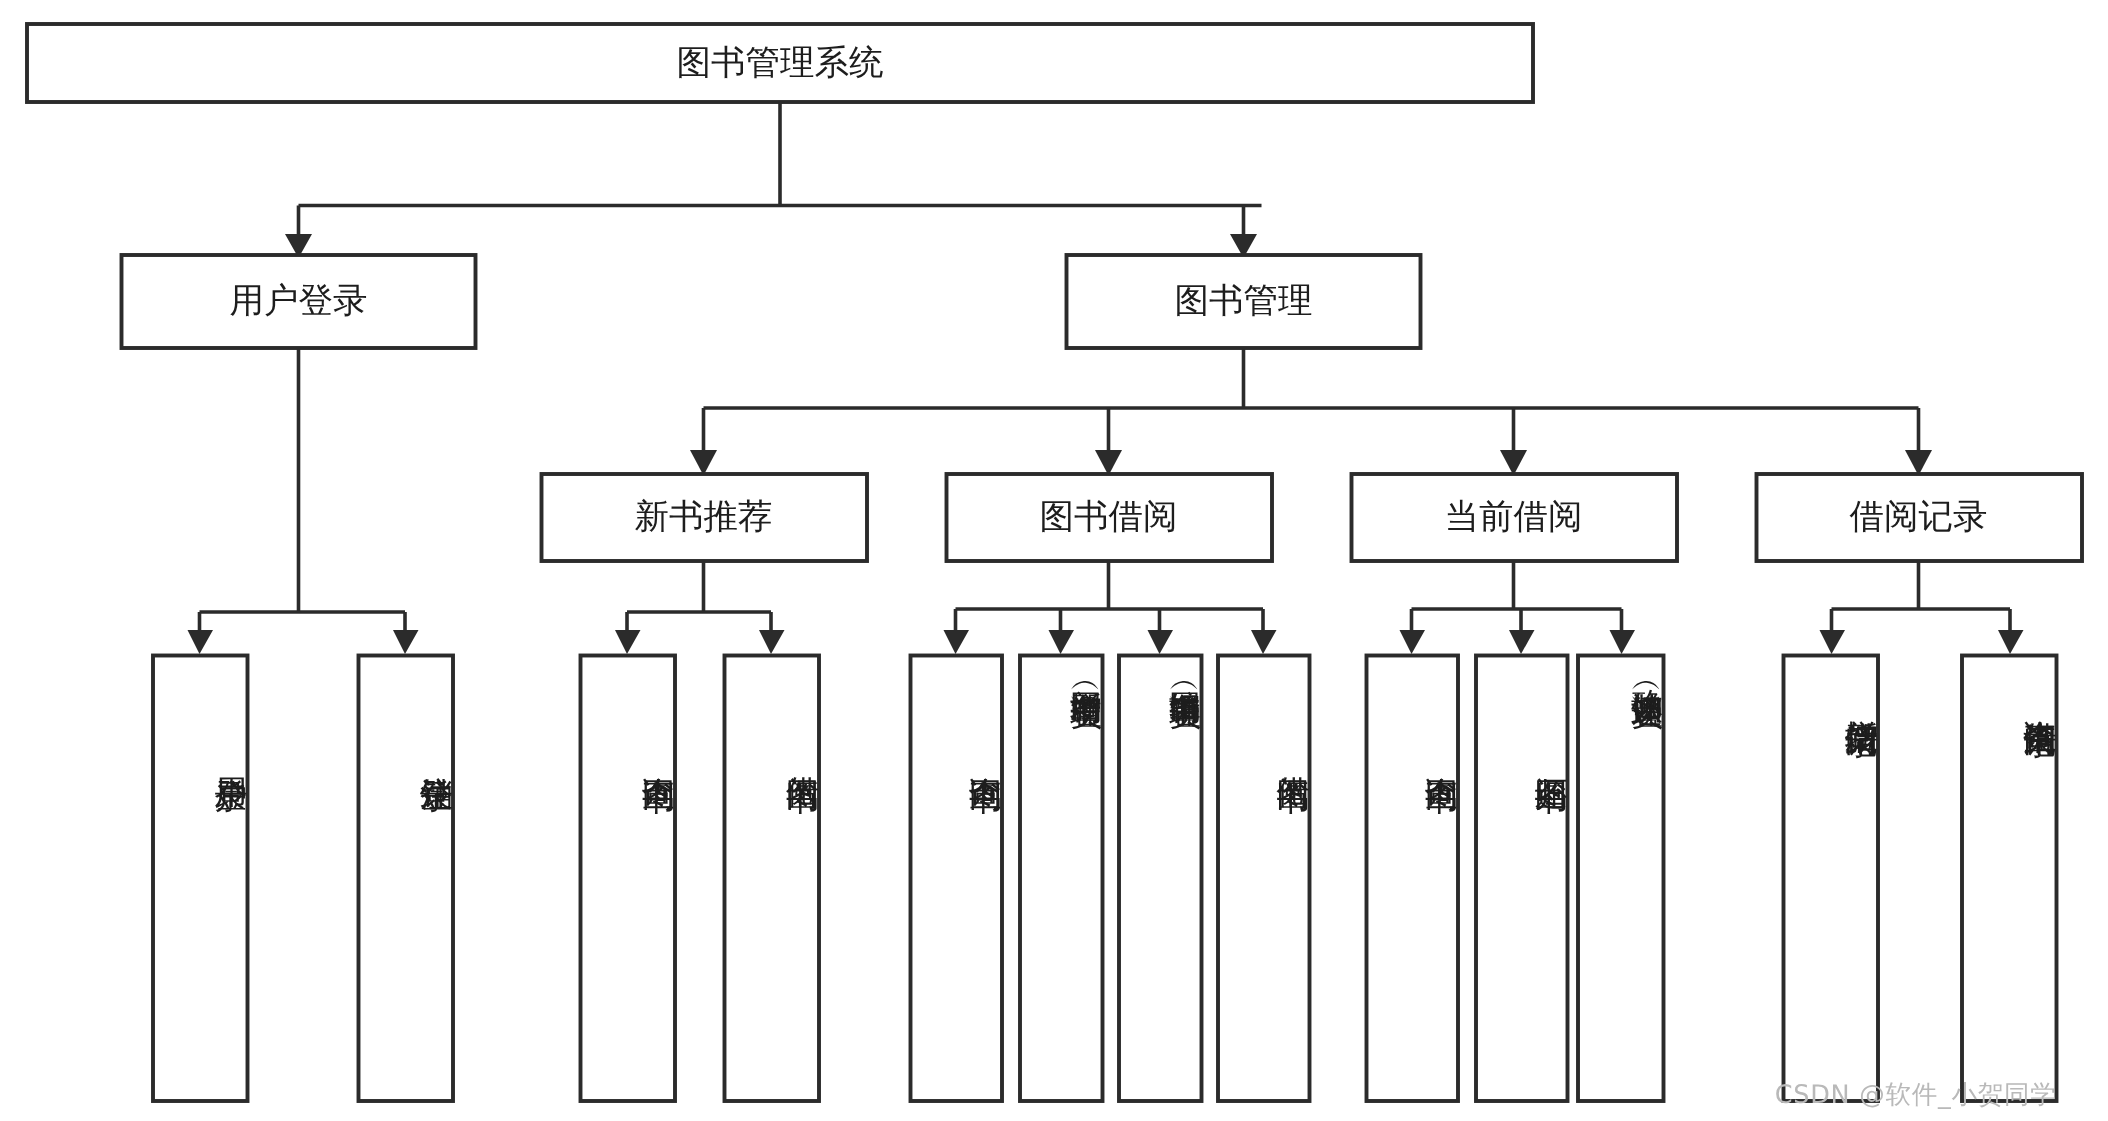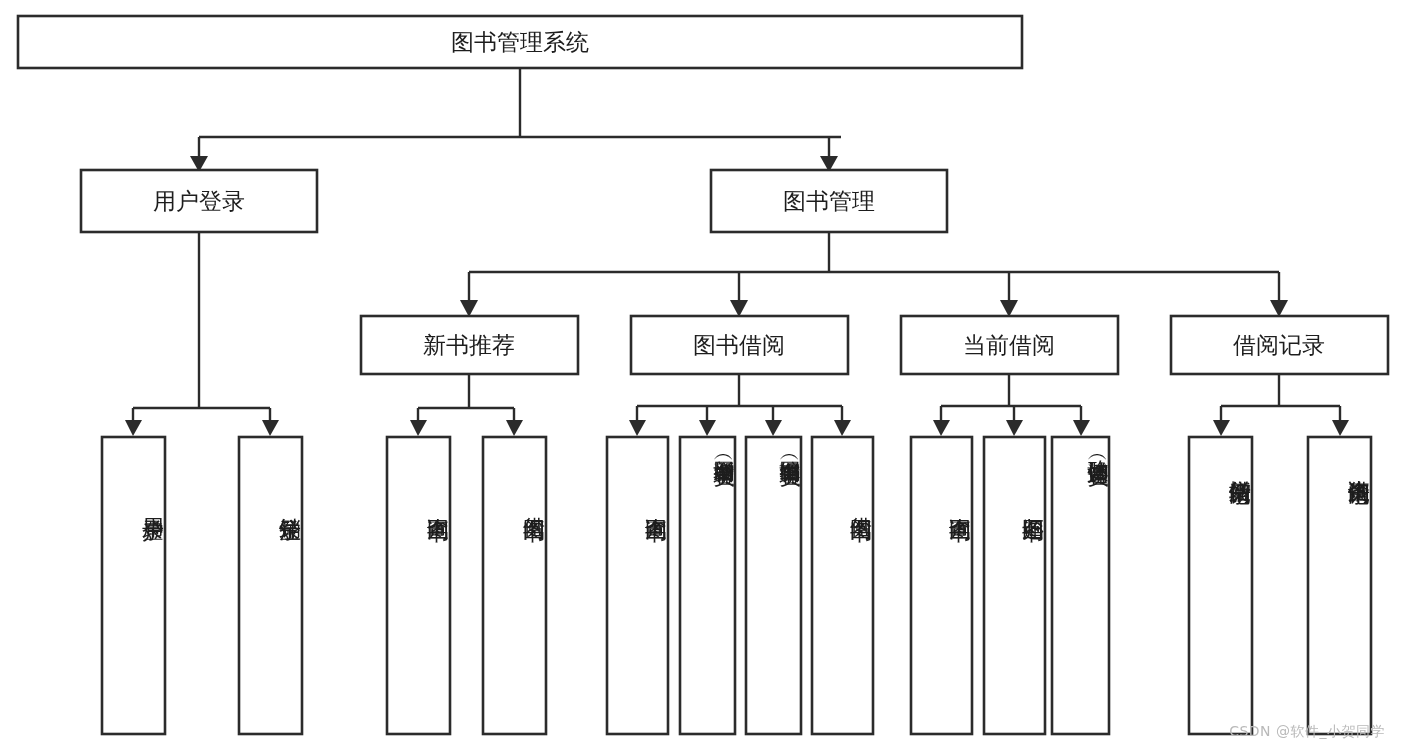--- a/index.html
+++ b/index.html
@@ -11,21 +11,20 @@
     width: 1405px;
     height: 747px;
     font-family: "DejaVu Sans", "Liberation Sans", sans-serif;
     overflow: hidden;
     position: relative;
   }
   #diagram-root {
     position: relative;
     width: 1385px;
     height: 747px;
-    padding-left: 14px;
   }
   svg.tree-canvas {
     position: absolute;
     top: 0;
     left: 0;
     width: 1405px;
     height: 747px;
     display: block;
   }
   .node-box {
@@ -61,21 +60,21 @@
     letter-spacing: 1px;
     text-align: center;
     white-space: nowrap;
     pointer-events: none;
   }
   .watermark {
     position: absolute;
     right: 14px;
     bottom: 6px;
     font-family: "DejaVu Sans", "Liberation Sans", sans-serif;
-    font-size: 14px;
+    font-size: 17px;
     color: #b9b9b9;
     letter-spacing: 0.5px;
     user-select: none;
   }
 </style>
 </head>
 <body>
 
 <div id="diagram-root">
 

